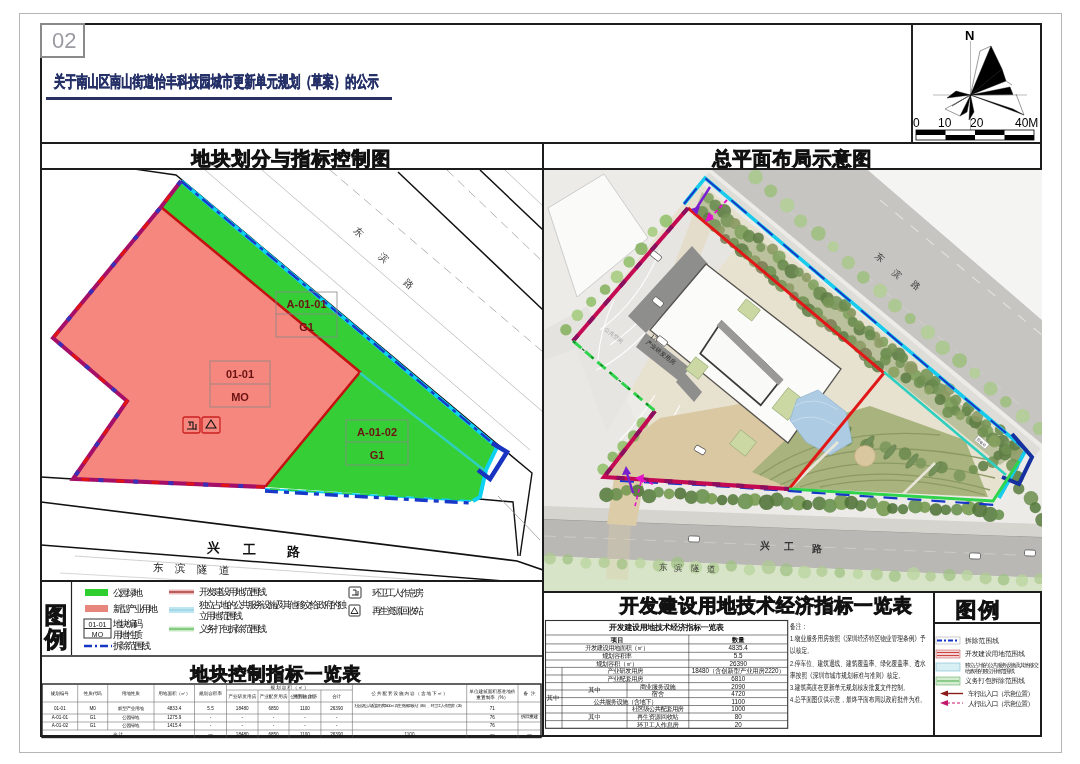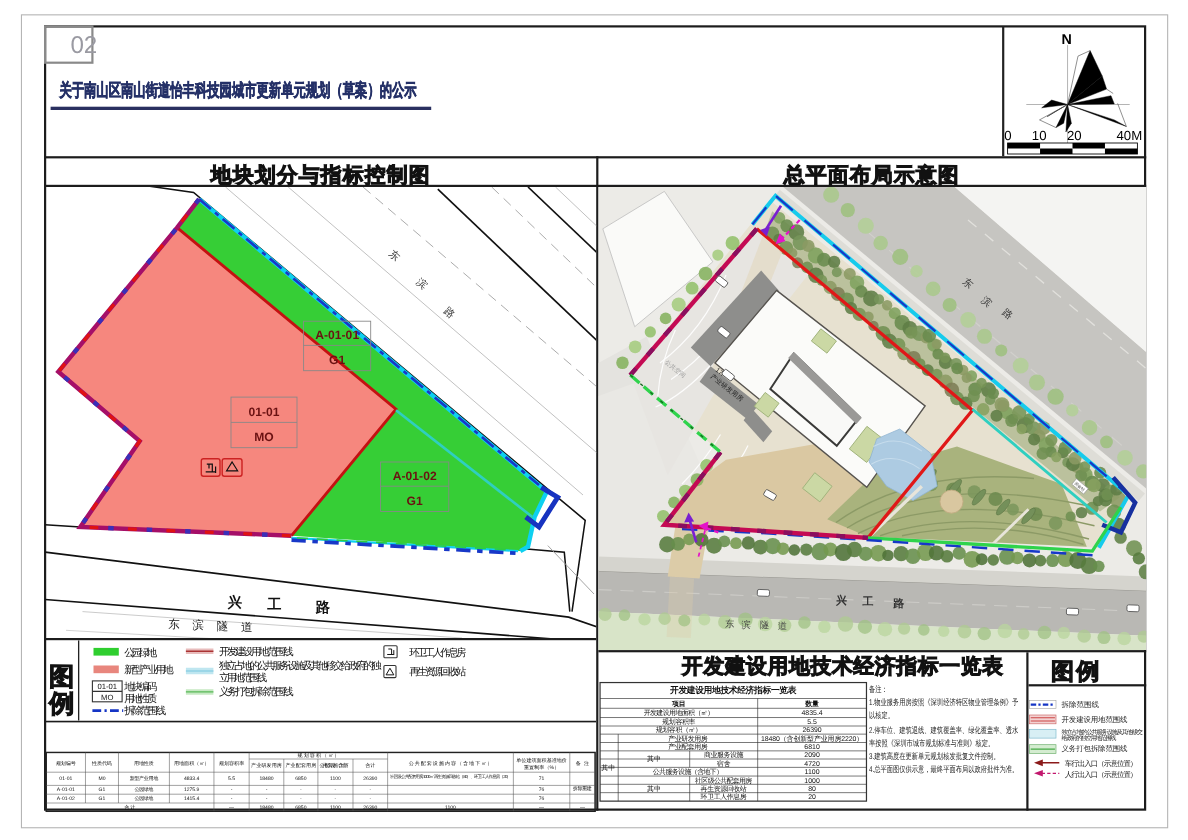--- a/index.html
+++ b/index.html
@@ -6,21 +6,21 @@
 .abs{position:absolute}
 svg text{font-family:"Liberation Sans",sans-serif}
 .ts{-webkit-text-stroke:0.9px #111}
 </style></head><body>
 <div id="page">
 
 <div class="abs" style="left:19px;top:13px;width:1043px;height:740px;border:1px solid #b5b5b5"></div>
 
 <div class="abs" style="left:40px;top:23px;width:1002px;height:714px;border:2px solid #1c1c1c"></div>
 
-<div class="abs" style="left:40px;top:23px;width:45px;height:35px;border:2px solid #8a8a8a;color:#9a9aa2;font-size:22px;line-height:31px;padding-left:22px">02</div>
+<div class="abs" style="left:40px;top:23px;width:45px;height:35px;border:2px solid #8a8a8a;color:#9a9aa2;font-size:22px;line-height:31px;padding-left:10px">02</div>
 
 <div class="abs" style="left:54px;top:72px;font-size:16px;font-weight:bold;color:#243067;-webkit-text-stroke:0.6px #243067;transform:scaleX(0.7);transform-origin:0 0;white-space:nowrap">关于南山区南山街道怡丰科技园城市更新单元规划（草案）的公示</div>
 
 <div class="abs" style="left:46px;top:97px;width:346px;height:2.5px;background:#2a3060"></div>
 
 <div class="abs" style="left:911px;top:24px;width:130px;height:118px;border-left:2px solid #222"></div>
 
 <svg class="abs" style="left:911px;top:24px" width="131" height="118" viewBox="0 0 131 118">
 <text x="54" y="16" font-size="13" font-weight="bold" fill="#000">N</text>
 <line x1="59.5" y1="17" x2="59.5" y2="112" stroke="#aaa" stroke-width="0.8"></line>
@@ -206,20 +206,21 @@
 
 <rect x="349" y="605" width="11" height="11" rx="1" fill="none" stroke="#333" stroke-width="1"></rect>
 <path d="M354.5,607.5 L358,613.5 L351,613.5 Z" fill="none" stroke="#111" stroke-width="0.9"></path>
 <g font-size="9.5" fill="#111">
         <text x="372" y="596" textLength="52">环卫工人作息房</text>
         <text x="372" y="614" textLength="52">再生资源回收站</text>
       </g>
 <line x1="41" y1="656" x2="542" y2="656" stroke="#1c1c1c" stroke-width="1.6"></line>
 </svg>
 
+<div class="abs ts" style="left:41px;top:662px;width:470px;text-align:center;font-size:18px;font-weight:bold;color:#111;letter-spacing:1px">地块控制指标一览表</div>
 
 <svg class="abs" style="left:41px;top:683px" width="501" height="56" viewBox="41 683 501 56">
 <g stroke="#222" stroke-width="1.4" fill="none">
 <rect x="42" y="684" width="499" height="53.5"></rect>
 </g>
 <g stroke="#555" stroke-width="0.5" fill="none">
 <line x1="42" y1="702" x2="541" y2="702"></line>
 <line x1="42" y1="714" x2="541" y2="714"></line>
 <line x1="42" y1="722" x2="541" y2="722"></line>
 <line x1="42" y1="730" x2="541" y2="730"></line>

